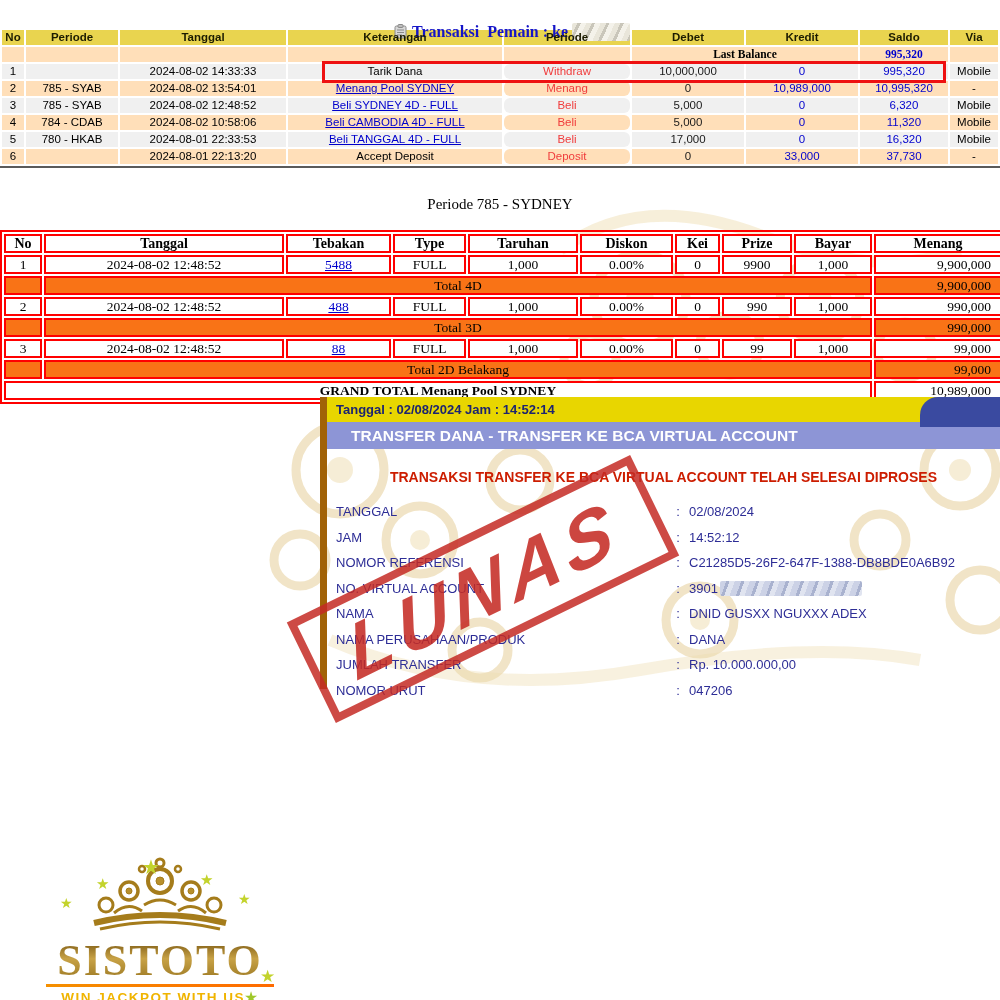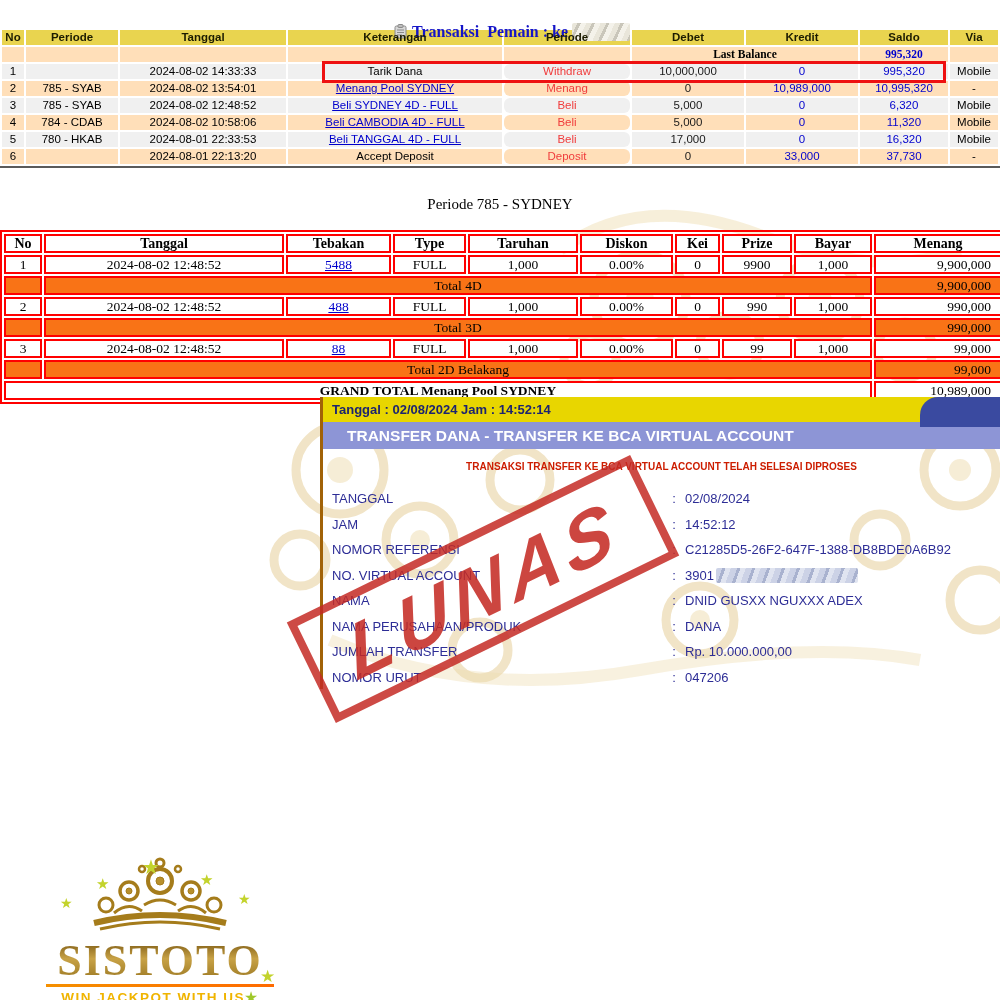--- a/index.html
+++ b/index.html
@@ -44,28 +44,28 @@
   table.bets th, table.bets td { border:2px solid #f00; height:15px; line-height:15px; font-family:"Liberation Serif", serif;
                font-size:13.5px; text-align:center; white-space:nowrap; overflow:hidden; background:#fff; padding:0 2px;}
   table.bets th { font-weight:bold; font-size:14px; }
   table.bets td.num-r { text-align:right; padding-right:9px; }
   table.bets td.total-bg { background:#f97316; }
   table.bets td.grand { font-weight:bold; }
   a.bet-link { color:#0000cc; text-decoration:underline; cursor:pointer; font-family:"Liberation Serif", serif; }
 
   
   #receipt { position:absolute; left:320px; top:397px; width:680px; height:292px; z-index:2;
-             border-left:3px solid #a16207; }
+             border-left:7px solid #a16207; }
   .rc-yellow { position:relative; height:25px; line-height:25px; background:#e8d600; color:#1c2470;
                font-weight:bold; font-size:13px; padding-left:9px; }
   .rc-tab { position:absolute; right:0; top:0; width:80px; height:30px; background:#3a4aa0;
             border-radius:18px 0 0 0; z-index:2; }
   .rc-lav { position:relative; height:27px; line-height:27px; background:#8d95d6; color:#fff;
             font-weight:bold; font-size:15.5px; padding-left:24px; letter-spacing:0px; z-index:1; }
-  .rc-status { margin-top:12px; text-align:center; color:#cc1d00; font-weight:bold; font-size:10px; }
+  .rc-status { margin-top:20px; text-align:center; color:#cc1d00; font-weight:bold; font-size:14px; }
   #receipt-fields { margin-top:14px; }
   .r-row { display:flex; height:25.5px; line-height:25.5px; font-size:13px; color:#2d2d96; }
   .r-label { width:340px; padding-left:9px; }
   .r-colon { width:22px; text-align:center; }
   .r-value { flex:1; }
   .blur-box { display:inline-block; width:142px; height:15px; vertical-align:-3px; margin-left:2px; border-radius:2px;
      background:repeating-linear-gradient(110deg,#ccd2e6 0 6px,#a9b2cf 6px 9px,#e0e4f0 9px 14px); }
 
   
   #stamp { position:absolute; left:292px; top:533px; width:382px; height:112px; z-index:5;

